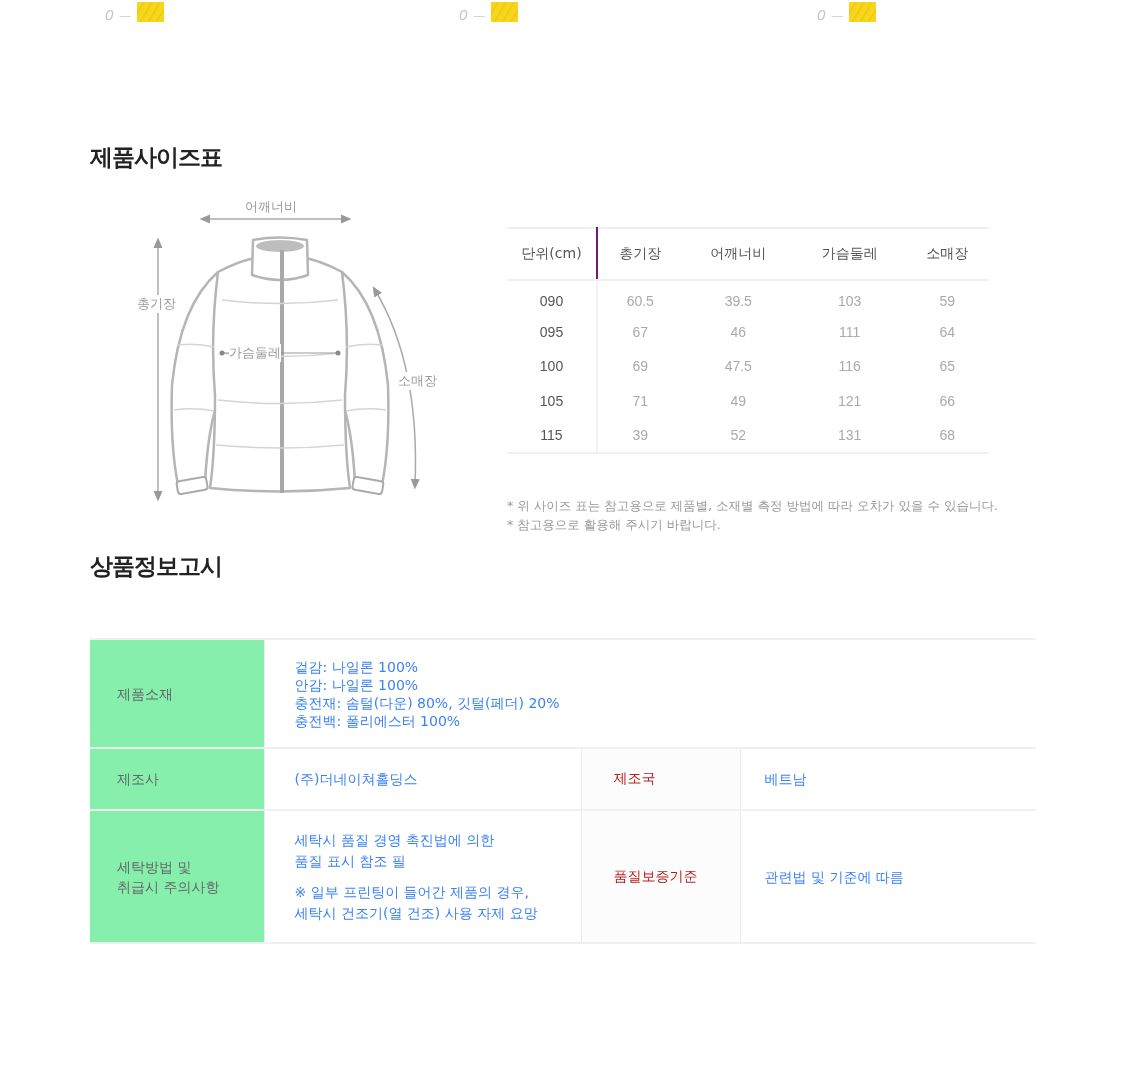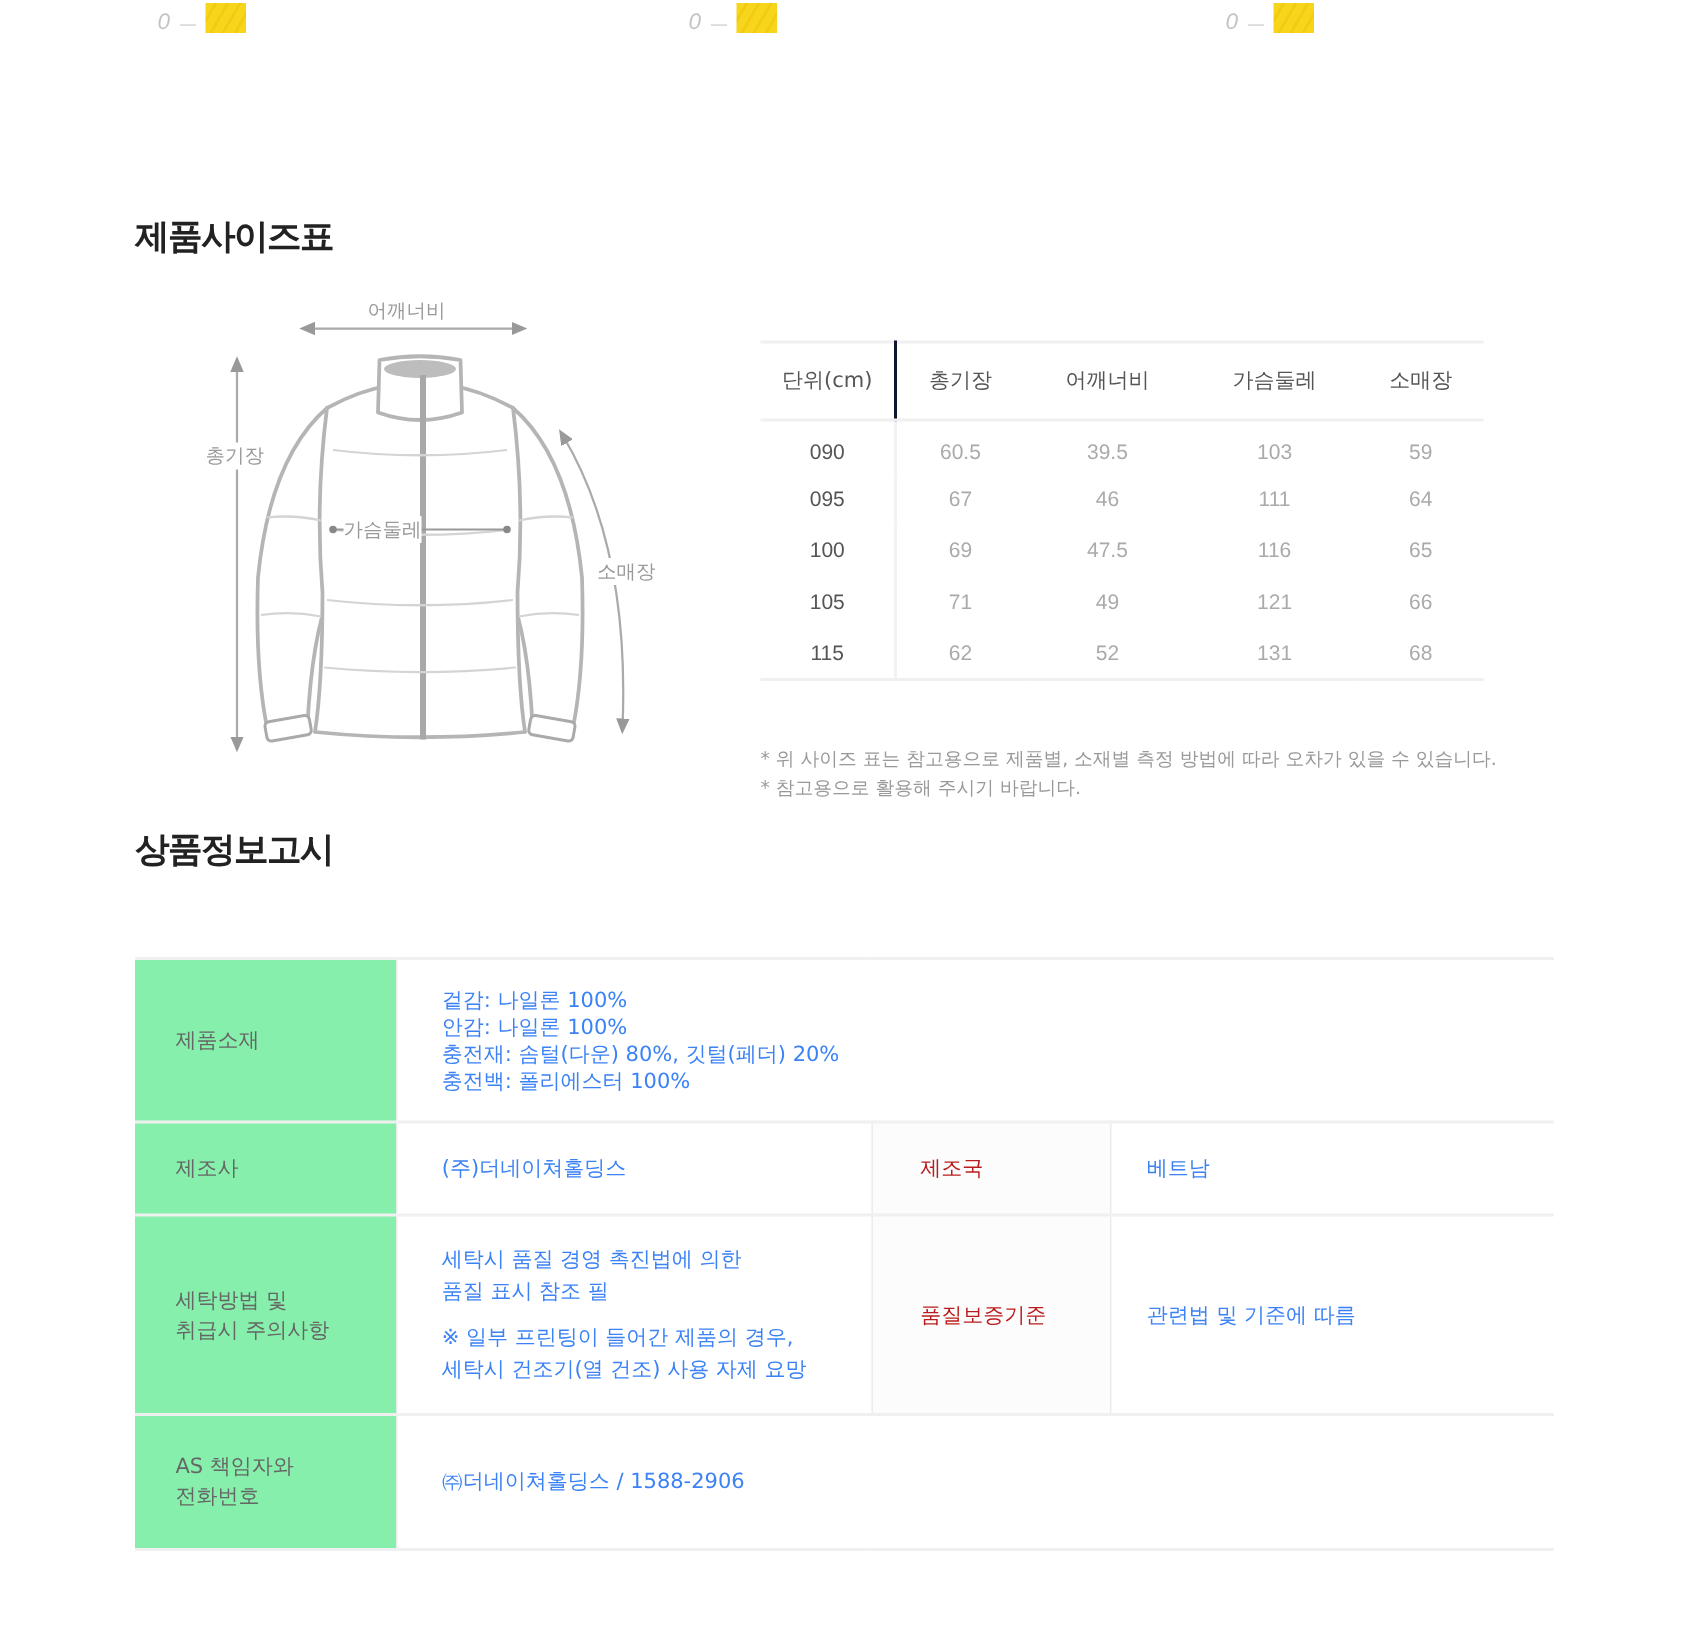--- a/index.html
+++ b/index.html
@@ -21,21 +21,21 @@
     
     .diagram { position: absolute; left: 130px; top: 195px; width: 330px; height: 315px; }
     .diagram svg { position: absolute; left: 0; top: 0; }
     .dlabel { position: absolute; font-size: 13px; color: #9a9a9a; background: #fff; white-space: nowrap; }
 
     
     .size-table { position: absolute; left: 507px; top: 227px; width: 482px; border-collapse: collapse; }
     .size-table th { height: 52px; font-weight: normal; font-size: 14px; color: #555; border-top: 2px solid #f0f0f0; border-bottom: 2px solid #f0f0f0; }
     .size-table td { height: 34.5px; font-size: 14px; color: #aaa; text-align: center; font-family: Liberation Sans, sans-serif; }
     .size-table td.size-col { color: #555; width: 90px; border-right: 2px solid #f2f2f2; }
-    .size-table th.unit-col { width: 90px; border-right: 2px solid #0f172a; }
+    .size-table th.unit-col { width: 90px; border-right: 2px solid #701a75; }
     .size-table tr:last-child td { border-bottom: 2px solid #f0f0f0; }
     .size-table tr.first td { padding-top: 6px; }
 
     .notes { position: absolute; left: 507px; top: 496px; font-size: 12.5px; color: #999; line-height: 19px; white-space: nowrap; }
 
     
     .info-table { position: absolute; left: 90px; top: 638px; width: 946px; border-collapse: collapse; }
     .info-table td { border-bottom: 2px solid #f0f0f0; font-size: 14px; vertical-align: middle; }
     .info-table tr:first-child td { border-top: 2px solid #f0f0f0; }
     .info-table td.label { background: #86efac; color: #666; padding-left: 27px; width: 174px; border-right: 1px solid #ececec; line-height: 20px; }
@@ -158,21 +158,21 @@
     </tr>
     <tr>
       <td class="size-col">105</td>
       <td>71</td>
       <td>49</td>
       <td>121</td>
       <td>66</td>
     </tr>
     <tr>
       <td class="size-col">115</td>
-      <td>62</td>
+      <td>39</td>
       <td>52</td>
       <td>131</td>
       <td>68</td>
     </tr>
   </tbody>
 </table>
 
 <div class="notes">
   <div>* 위 사이즈 표는 참고용으로 제품별, 소재별 측정 방법에 따라 오차가 있을 수 있습니다.</div>
   <div>* 참고용으로 활용해 주시기 바랍니다.</div>
@@ -208,21 +208,14 @@
         <div>품질 표시 참조 필</div>
       </div>
       <div class="para">
         <div>※ 일부 프린팅이 들어간 제품의 경우,</div>
         <div>세탁시 건조기(열 건조) 사용 자제 요망</div>
       </div>
     </td>
     <td class="label2">품질보증기준</td>
     <td class="value" style="padding-left:24px;">관련법 및 기준에 따름</td>
   </tr>
-  <tr class="row-as">
-    <td class="label">
-      <div>AS 책임자와</div>
-      <div>전화번호</div>
-    </td>
-    <td class="value" colspan="3">㈜더네이쳐홀딩스 / 1588-2906</td>
-  </tr>
 </tbody>
   </table>
 
 </body></html>

